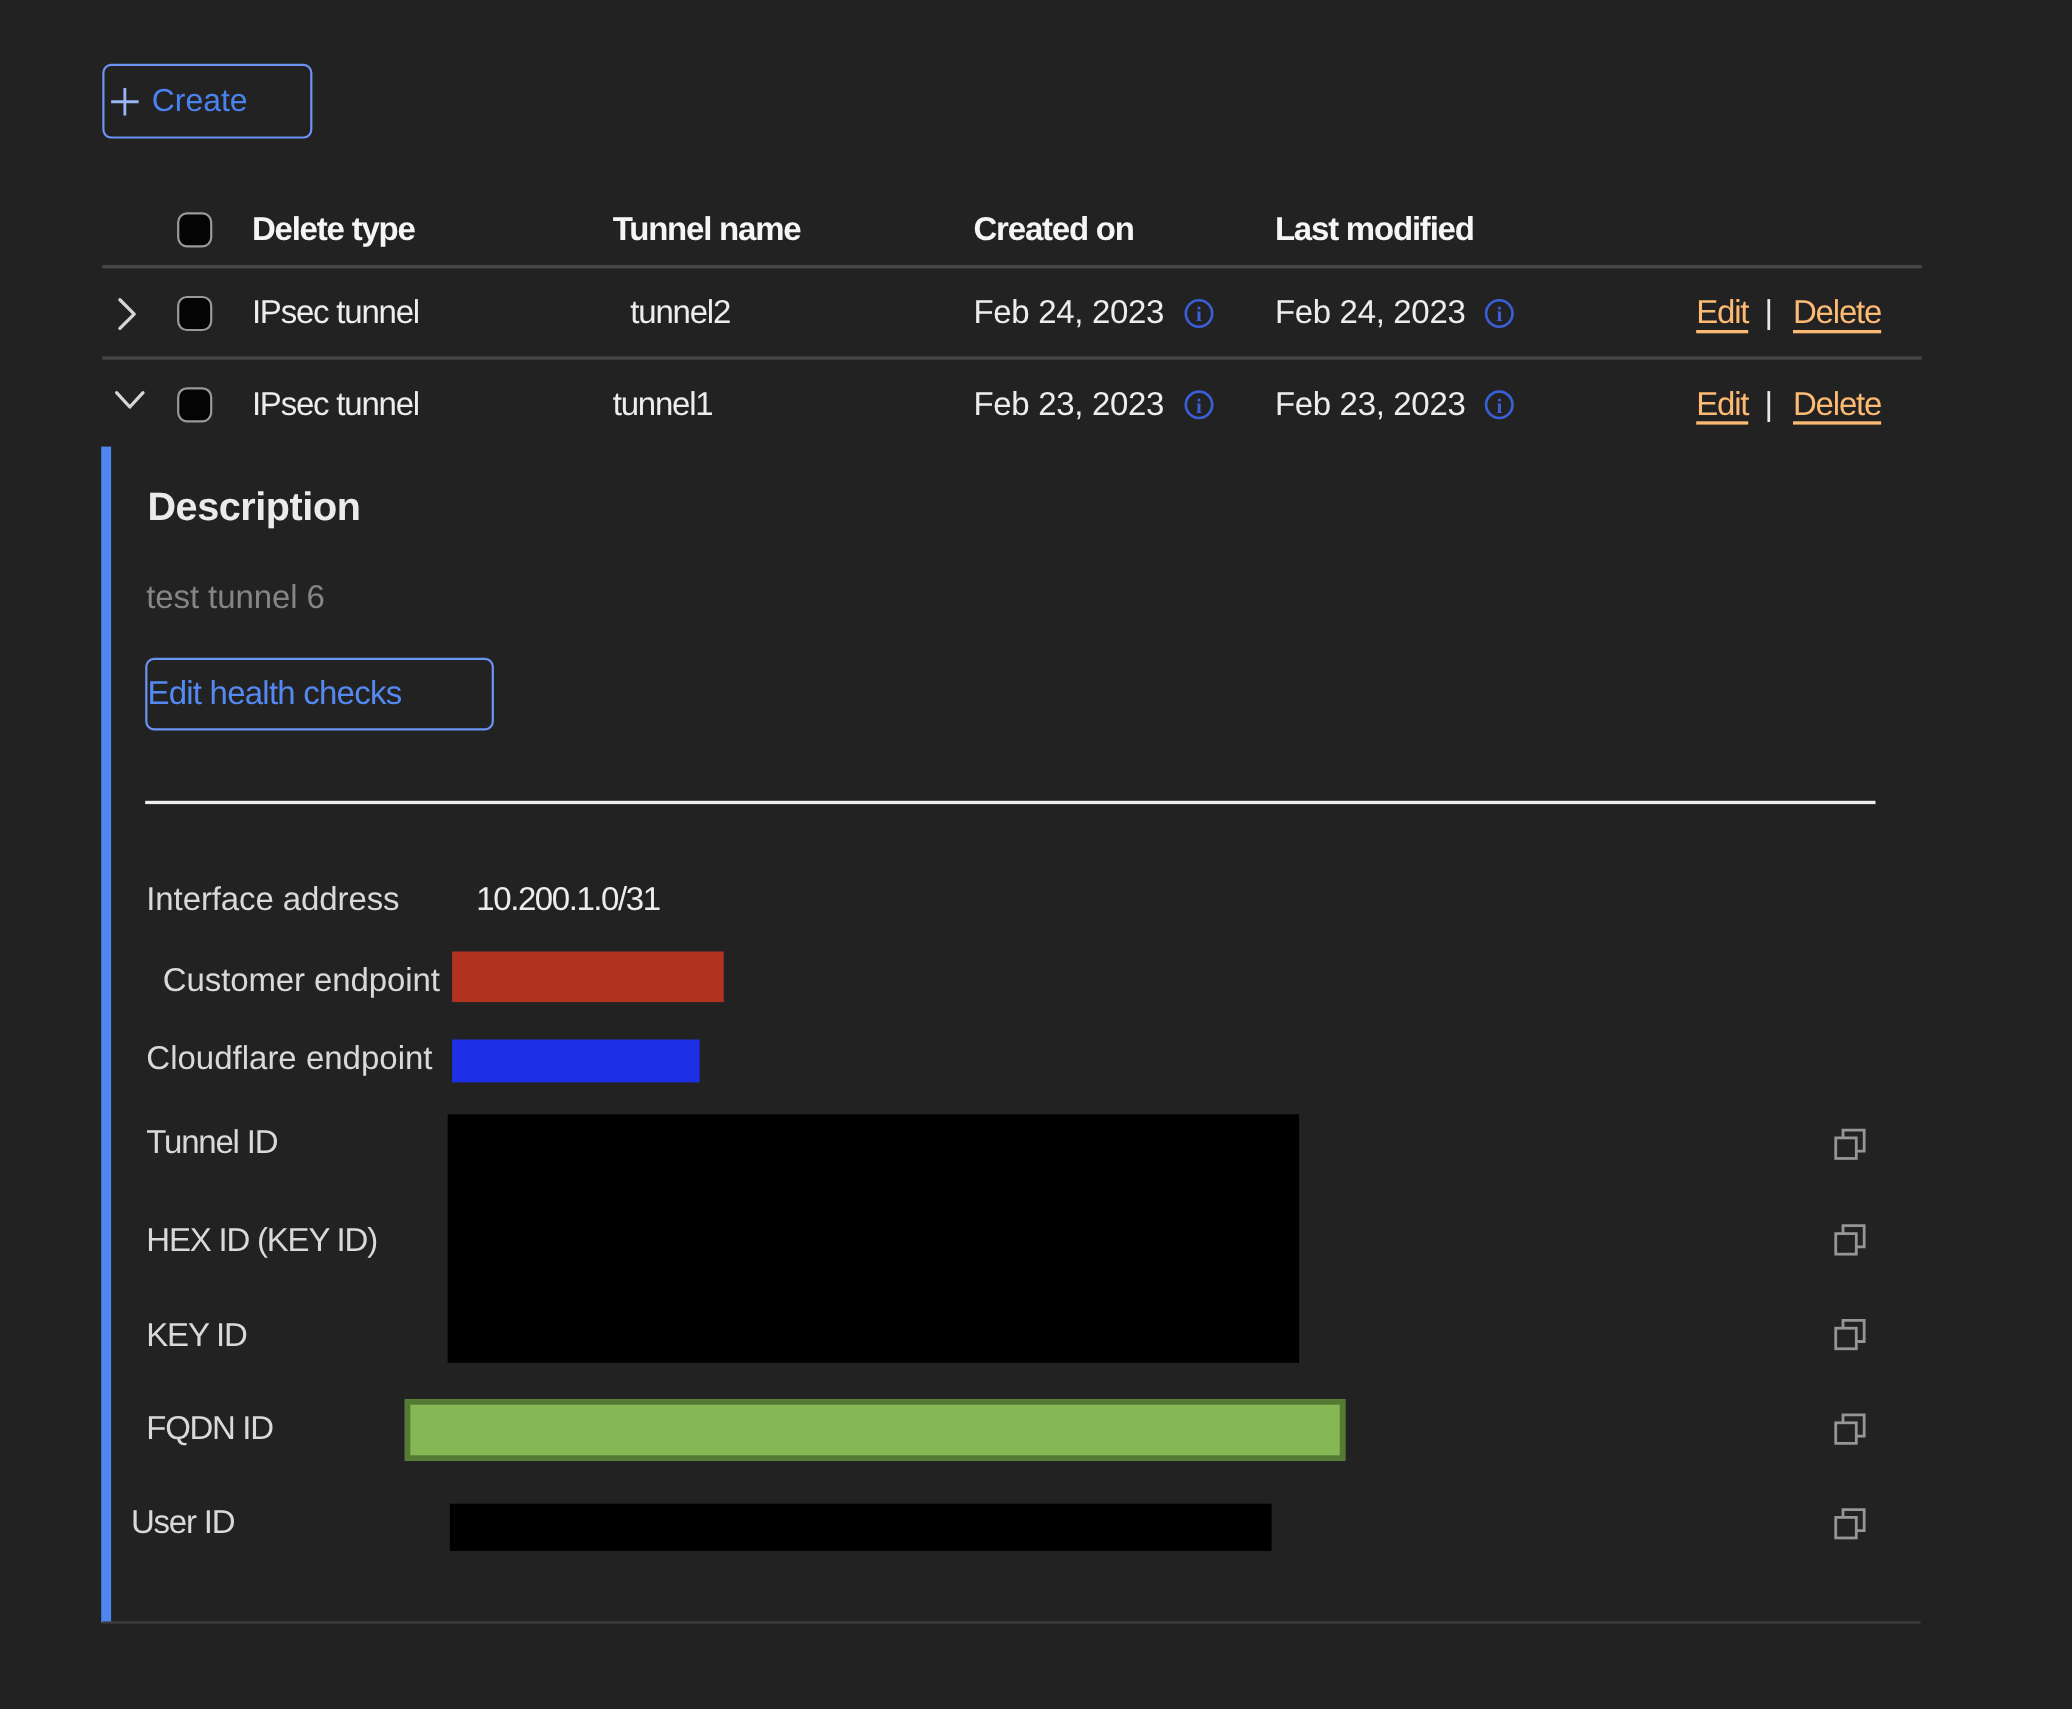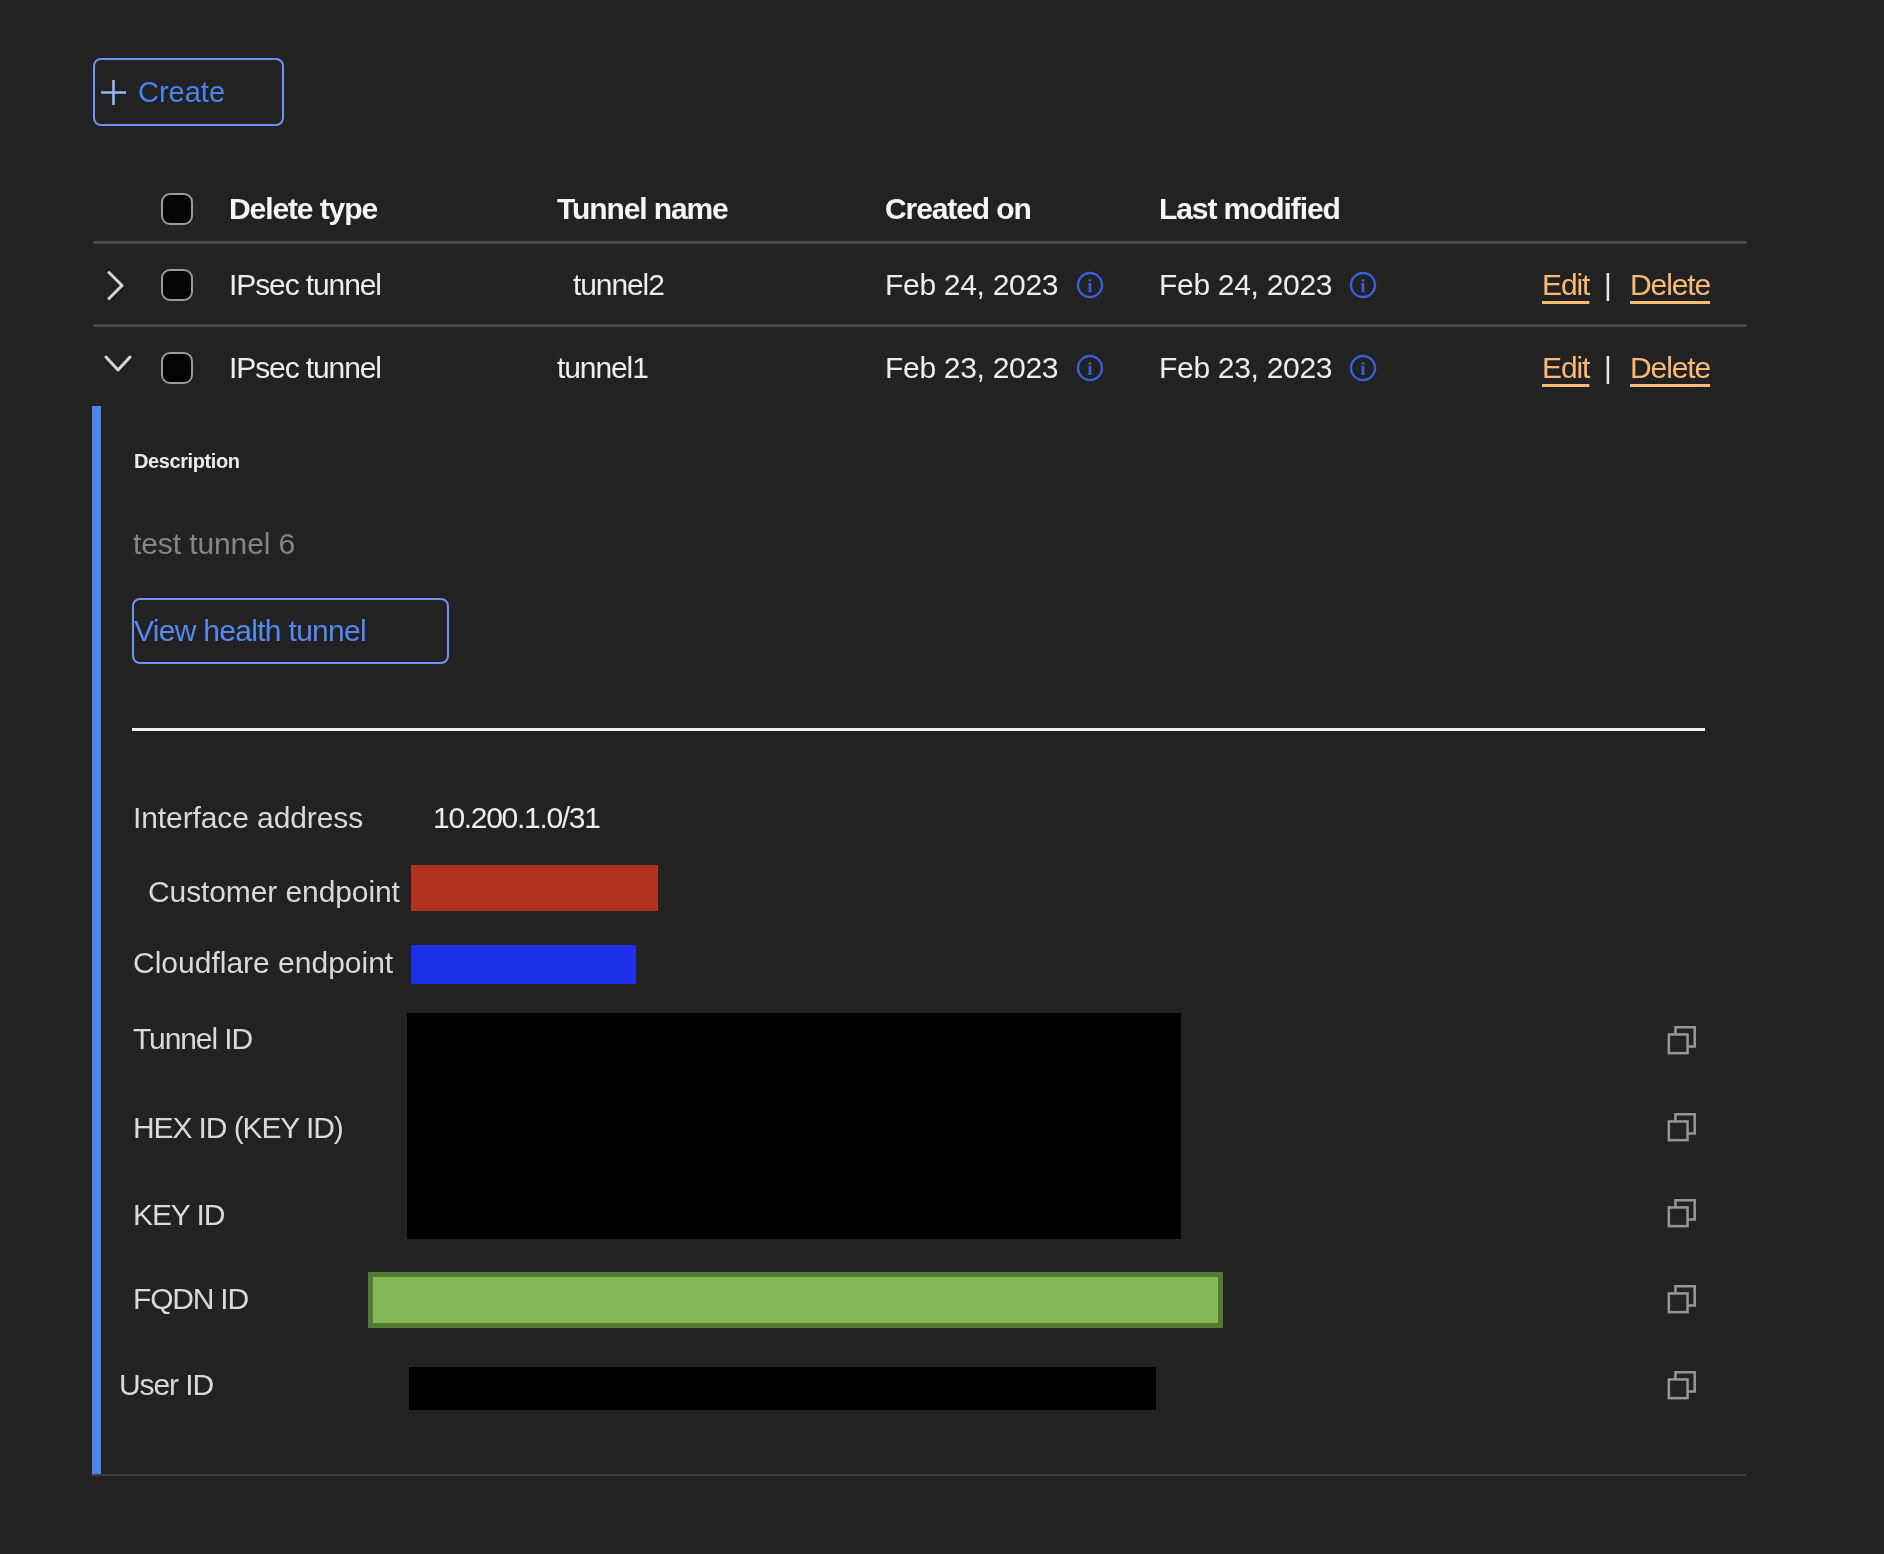--- a/index.html
+++ b/index.html
@@ -90,24 +90,24 @@
   <svg class="abs" style="left:1665px;top:1283px;" width="33" height="33" viewBox="0 0 30 30" fill="none" stroke="#969696" stroke-width="2.3">
       <rect x="3.5" y="9.5" width="17" height="17"></rect>
       <path d="M9.5 9.5 V3 H27 V20.5 H20.5"></path>
     </svg>
   <svg class="abs" style="left:1665px;top:1369px;" width="33" height="33" viewBox="0 0 30 30" fill="none" stroke="#969696" stroke-width="2.3">
       <rect x="3.5" y="9.5" width="17" height="17"></rect>
       <path d="M9.5 9.5 V3 H27 V20.5 H20.5"></path>
     </svg>
 
   <div class="abs" style="left:92px;top:406px;width:9px;height:1069px;background:#4e86ee;"></div>
-  <div class="abs" style="left:134px;top:441px;color:#ebebeb;font-size:20px;font-weight:bold;line-height:40px;letter-spacing:-0.4px;">Description</div>
+  <div class="abs" style="left:134px;top:441px;color:#ebebeb;font-size:36px;font-weight:bold;line-height:40px;letter-spacing:-0.4px;">Description</div>
   <div class="abs" style="left:133px;top:526px;color:#858585;font-size:30px;line-height:36px;letter-spacing:-0.1px;">test tunnel 6</div>
   <div class="btn" style="left:132px;top:598px;width:313px;height:62px;">
-      <span style="color:#5589f2;letter-spacing:-0.7px;">View health tunnel</span>
+      <span style="color:#5589f2;letter-spacing:-0.7px;">Edit health checks</span>
     </div>
   <div class="hline" style="left:132px;top:728px;width:1573px;height:3px;background:#eeeeee;"></div>
 
   <div class="lbl" style="left:133px;top:800px;letter-spacing:-0.1px;">Interface address</div>
   <div class="abs txt" style="left:433px;top:800px;letter-spacing:-1.3px;">10.200.1.0/31</div>
 
   <div class="lbl" style="left:148px;top:874px;letter-spacing:-0.1px;">Customer endpoint</div>
   <div class="abs" style="left:411px;top:865px;width:247px;height:46px;background:#b23220;"></div>
 
   <div class="lbl" style="left:133px;top:945px;letter-spacing:0px;">Cloudflare endpoint</div>

